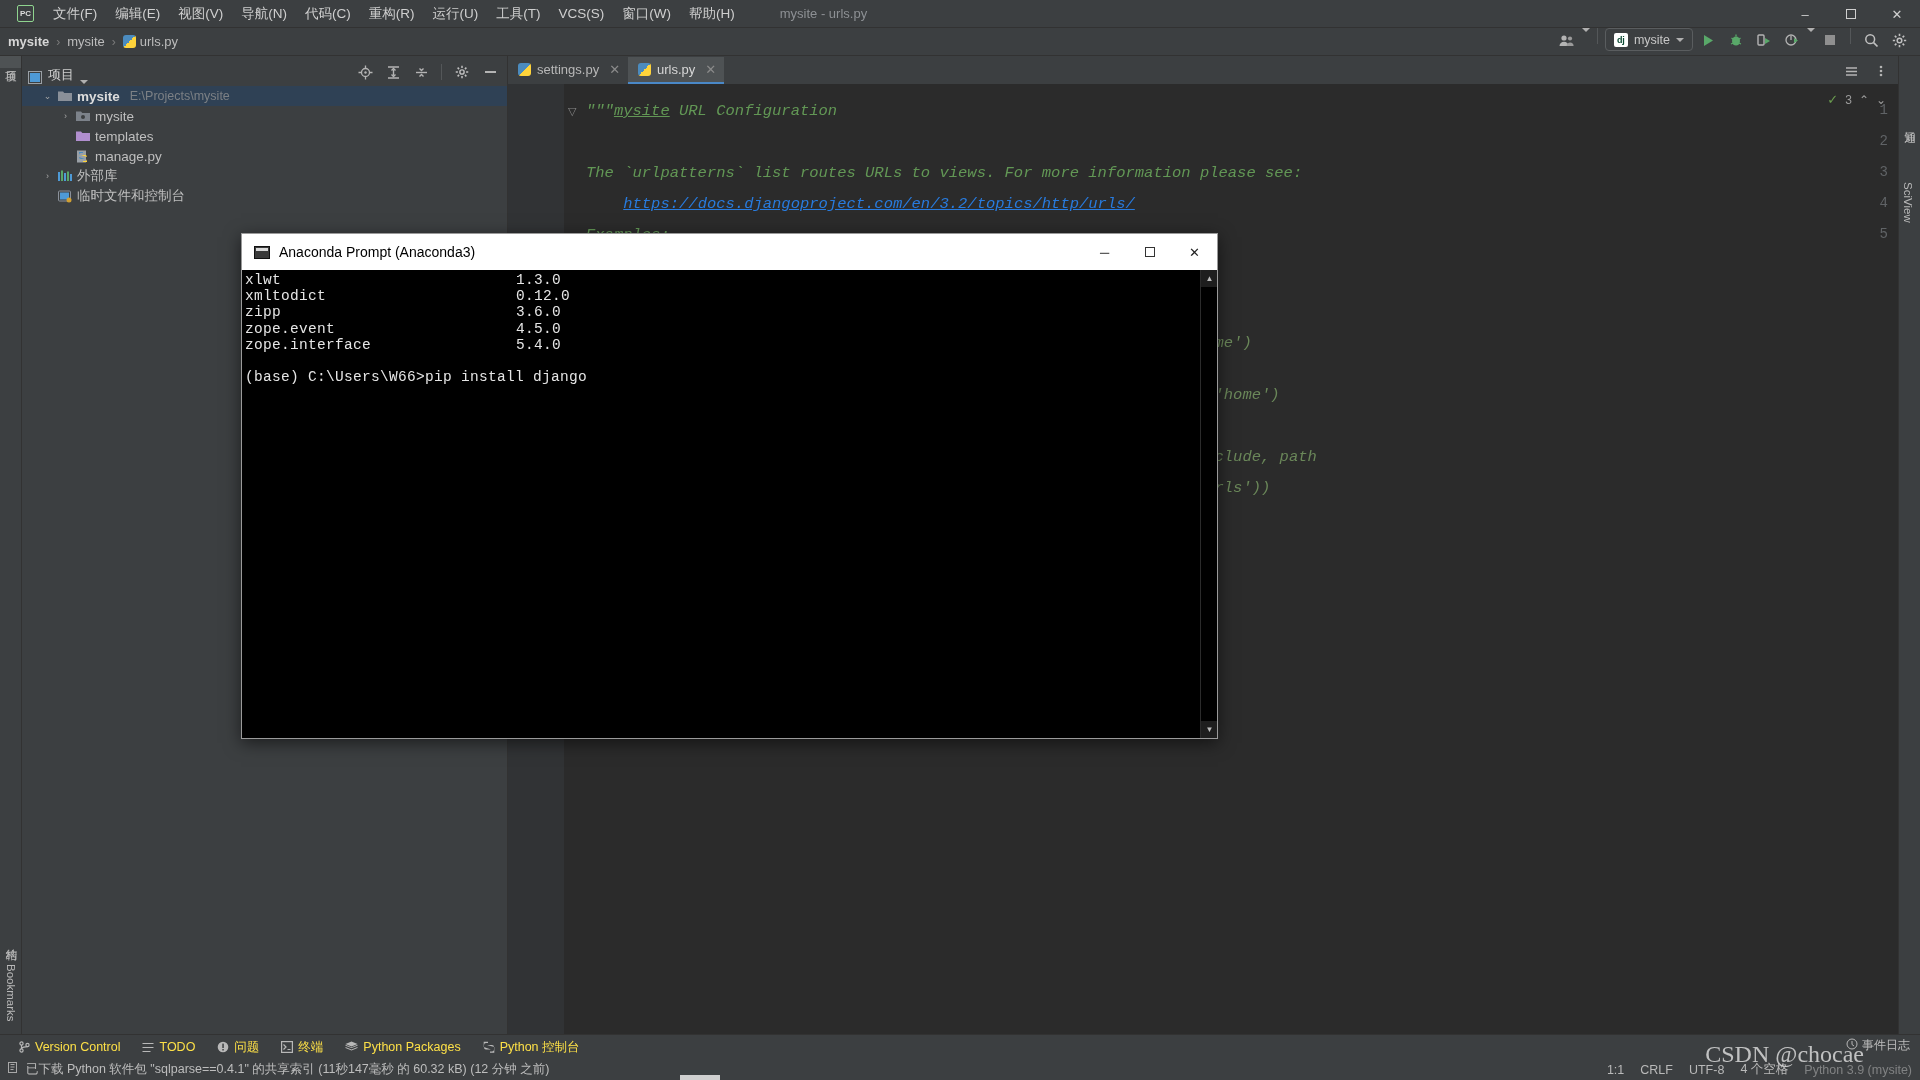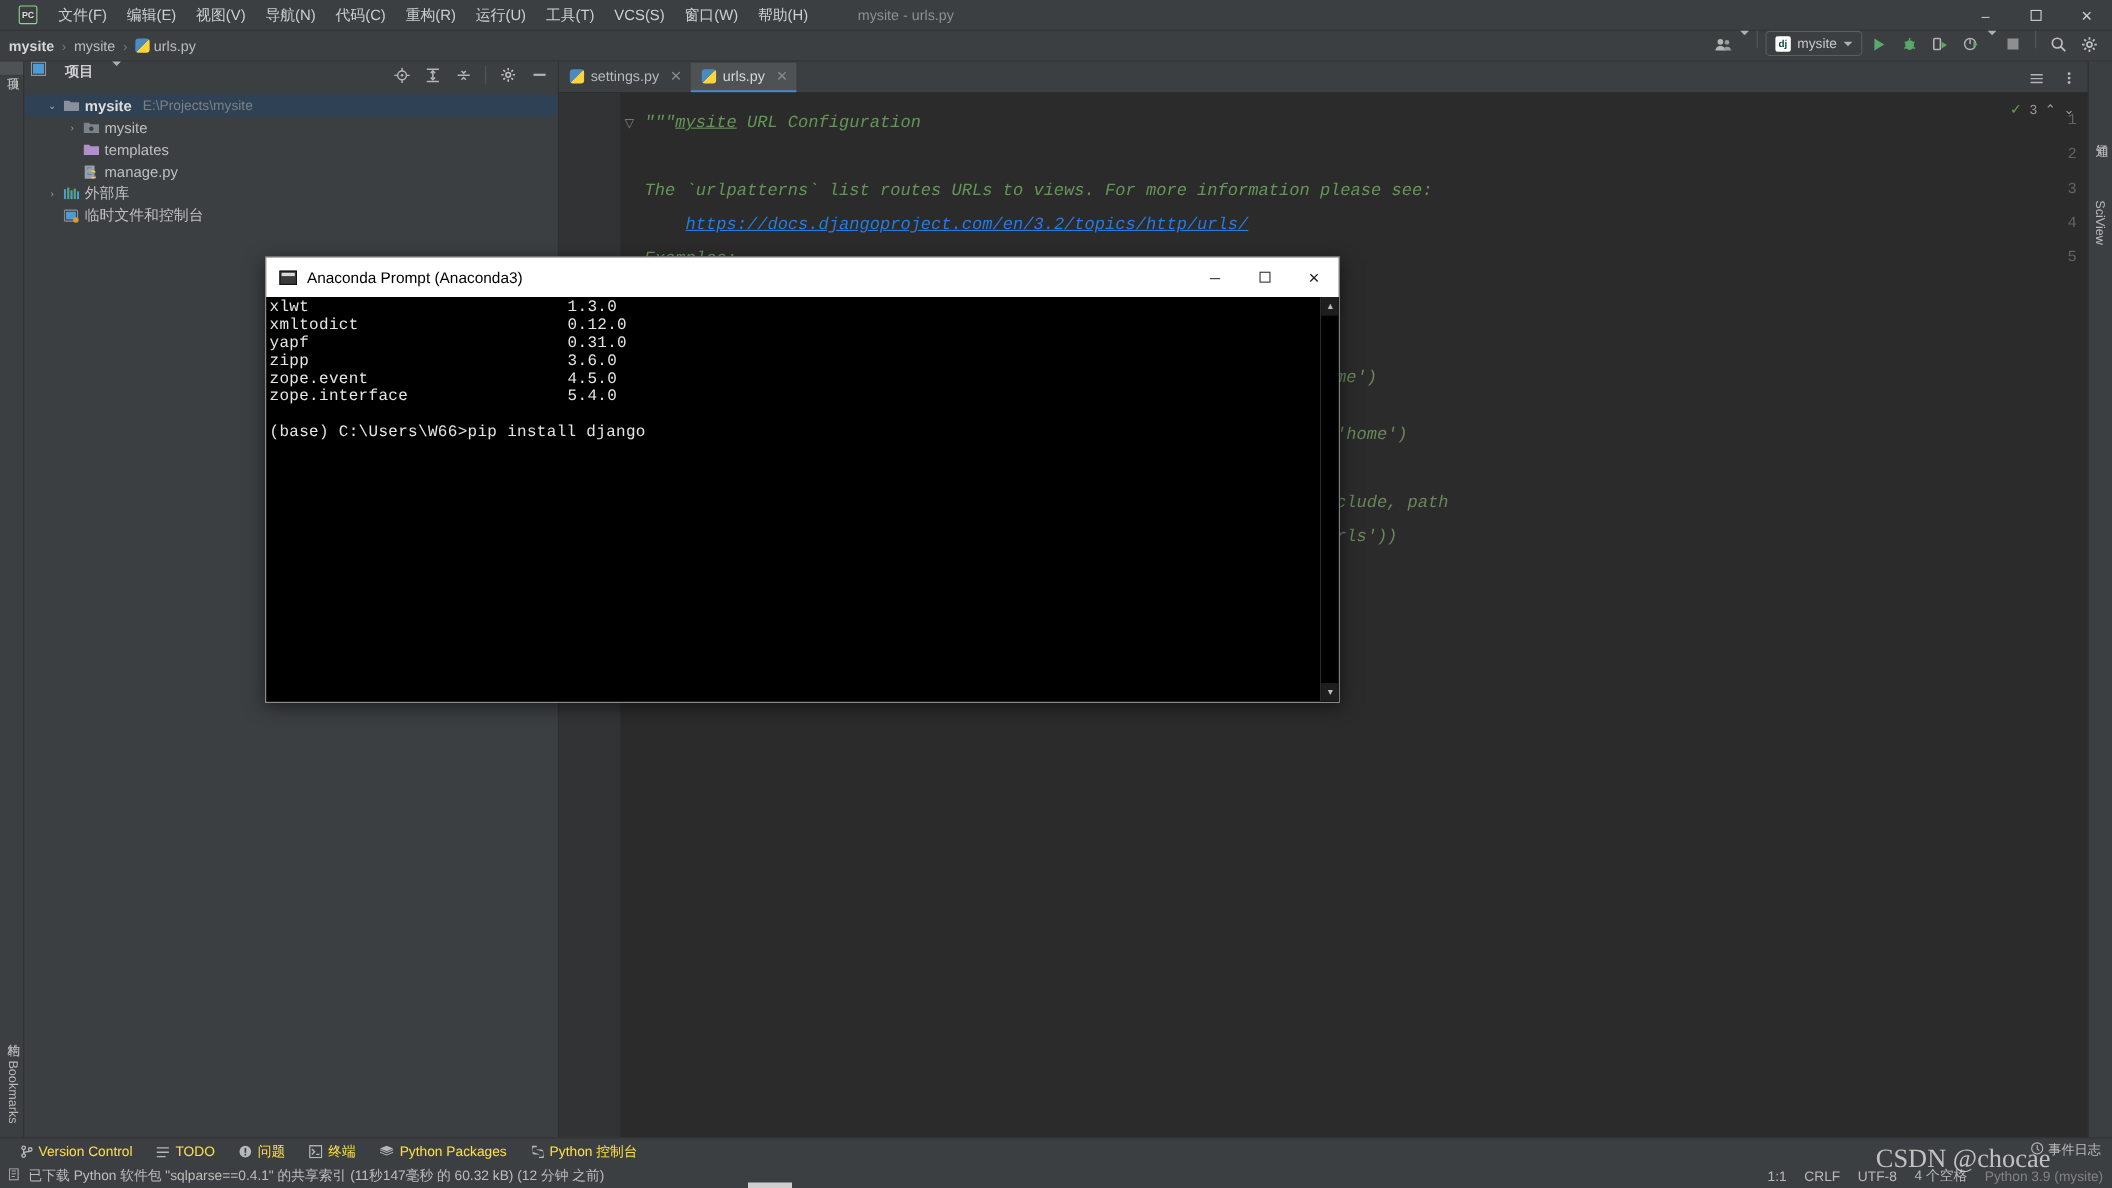--- a/index.html
+++ b/index.html
@@ -54,21 +54,21 @@
   .leftstrip{ width:22px; background:#3c3f41; border-right:1px solid #323232; position:relative; }
   .vtab{
     writing-mode:vertical-rl; text-orientation:mixed; font-size:11.5px; color:#b8b8b8;
     padding:6px 3px; white-space:nowrap;
   }
   .vtab.sel{ background:#4e5254; }
   .strip-bottom{ position:absolute; bottom:6px; left:0; width:22px; display:flex; flex-direction:column; align-items:center; gap:12px;}
 
   
   .project{ width:486px; background:#3c3f41; border-right:1px solid #323232; display:flex; flex-direction:column; }
-  .proj-head{ height:28px; display:flex; align-items:flex-start; padding:0 6px; gap:17px; position:relative;font-weight:bold;}
+  .proj-head{ height:28px; display:flex; align-items:flex-end; padding:0 6px; gap:6px; position:relative;}
   .proj-title{ font-size:13px; color:#cfcfcf; }
   .proj-head-right{ position:absolute; right:4px; display:flex; gap:2px; align-items:center;}
   .tree{ padding-top:2px; font-size:13.5px; }
   .row{ height:20px; display:flex; align-items:center; gap:5px; padding-left:20px; white-space:nowrap; }
   .row.sel{ background:#2f4155; }
   .row .arrow{ width:11px; color:#a7a7a7; font-size:9px; display:inline-block; text-align:center;}
   .ico{ width:14px;height:13px;display:inline-block;flex:none; }
   .name{ color:#bfbfbf; }
   .name.b{ font-weight:bold; color:#dcdcdc; }
   .path{ color:#7c8085; font-size:12.5px; margin-left:5px;}
@@ -97,21 +97,21 @@
   .c-link{ color:#287bde; text-decoration:underline; }
   .c-str{ color:#6a8759; font-style:normal;}
   .inspect{ position:absolute; right:12px; top:8px; display:flex; align-items:center; gap:7px; font-size:12px;}
   .okcheck{ color:#6a9c4f; font-size:13px;}
 
   
   .rightstrip{ width:22px; background:#3c3f41; border-left:1px solid #323232; position:relative;}
 
   
   .console{
-    position:absolute; left:241px; top:233px; width:977px; height:406px;
+    position:absolute; left:241px; top:233px; width:977px; height:506px;
     background:#000; border:1px solid #9a9a9a; box-shadow:0 4px 16px rgba(0,0,0,.55);
     display:flex; flex-direction:column; z-index:40;
   }
   .con-title{
     height:36px; background:#ffffff; display:flex; align-items:center; padding-left:12px;
     color:#000; font-size:14px; position:relative; flex:none;
   }
   .con-ico{ width:16px;height:13px;background:#3a3a3a;border:1px solid #111;margin-right:9px;position:relative;}
   .con-ico:after{content:"";position:absolute;left:1px;top:1px;width:12px;height:3px;background:#d9d9d9;}
   .con-btns{ position:absolute; right:0; top:0; height:36px; display:flex;}
@@ -423,24 +423,20 @@
     <div class="con-text" id="context">
         <div class="pkg">
           <span class="n">xlwt</span>
           <span>1.3.0</span>
         </div>
         <div class="pkg">
           <span class="n">xmltodict</span>
           <span>0.12.0</span>
         </div>
         <div class="pkg">
-          <span class="n">yapf</span>
-          <span>0.31.0</span>
-        </div>
-        <div class="pkg">
           <span class="n">zipp</span>
           <span>3.6.0</span>
         </div>
         <div class="pkg">
           <span class="n">zope.event</span>
           <span>4.5.0</span>
         </div>
         <div class="pkg">
           <span class="n">zope.interface</span>
           <span>5.4.0</span>

